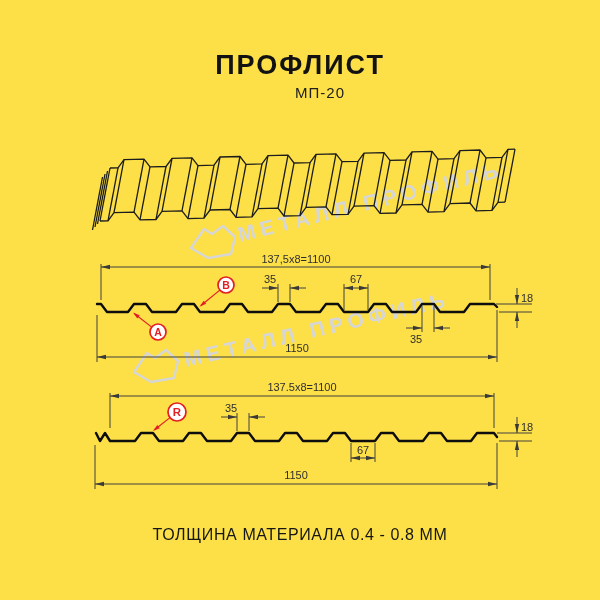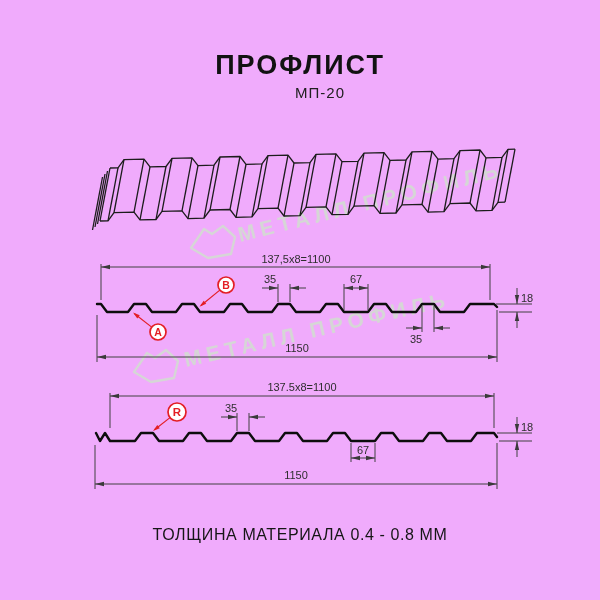--- a/index.html
+++ b/index.html
@@ -1,17 +1,17 @@
 <!DOCTYPE html>
 <html><head>
 <meta charset="utf-8">
 <style>
   html,body{margin:0;padding:0;background:#ffffff;}
   body{width:600px;height:600px;font-family:"Liberation Sans",sans-serif;}
-  .stage{position:relative;width:600px;height:600px;background:#f0abfc;overflow:hidden;}
+  .stage{position:relative;width:600px;height:600px;background:#fde047;overflow:hidden;}
   .title{position:absolute;top:50px;left:0;width:100%;text-align:center;
          font-size:27px;font-weight:700;letter-spacing:2px;color:#121212;}
   .subtitle{position:absolute;top:84px;left:0;width:100%;text-align:center;
          font-size:15px;font-weight:500;letter-spacing:1px;color:#202020;padding-left:20px;}
   .footer{position:absolute;top:526px;left:0;width:100%;text-align:center;
          font-size:16px;font-weight:500;letter-spacing:.6px;color:#161616;}
   svg{position:absolute;top:0;left:0;}
   .wm-logo{fill:none;stroke:#d6d6d6;stroke-width:2.4;stroke-linejoin:round;}
   .wm-text{fill:#d6d6d6;font-size:21px;font-weight:700;letter-spacing:5px;}
   .pf{fill:none;stroke:#0d0d0d;stroke-width:2.4;stroke-linejoin:round;stroke-linecap:round;}

